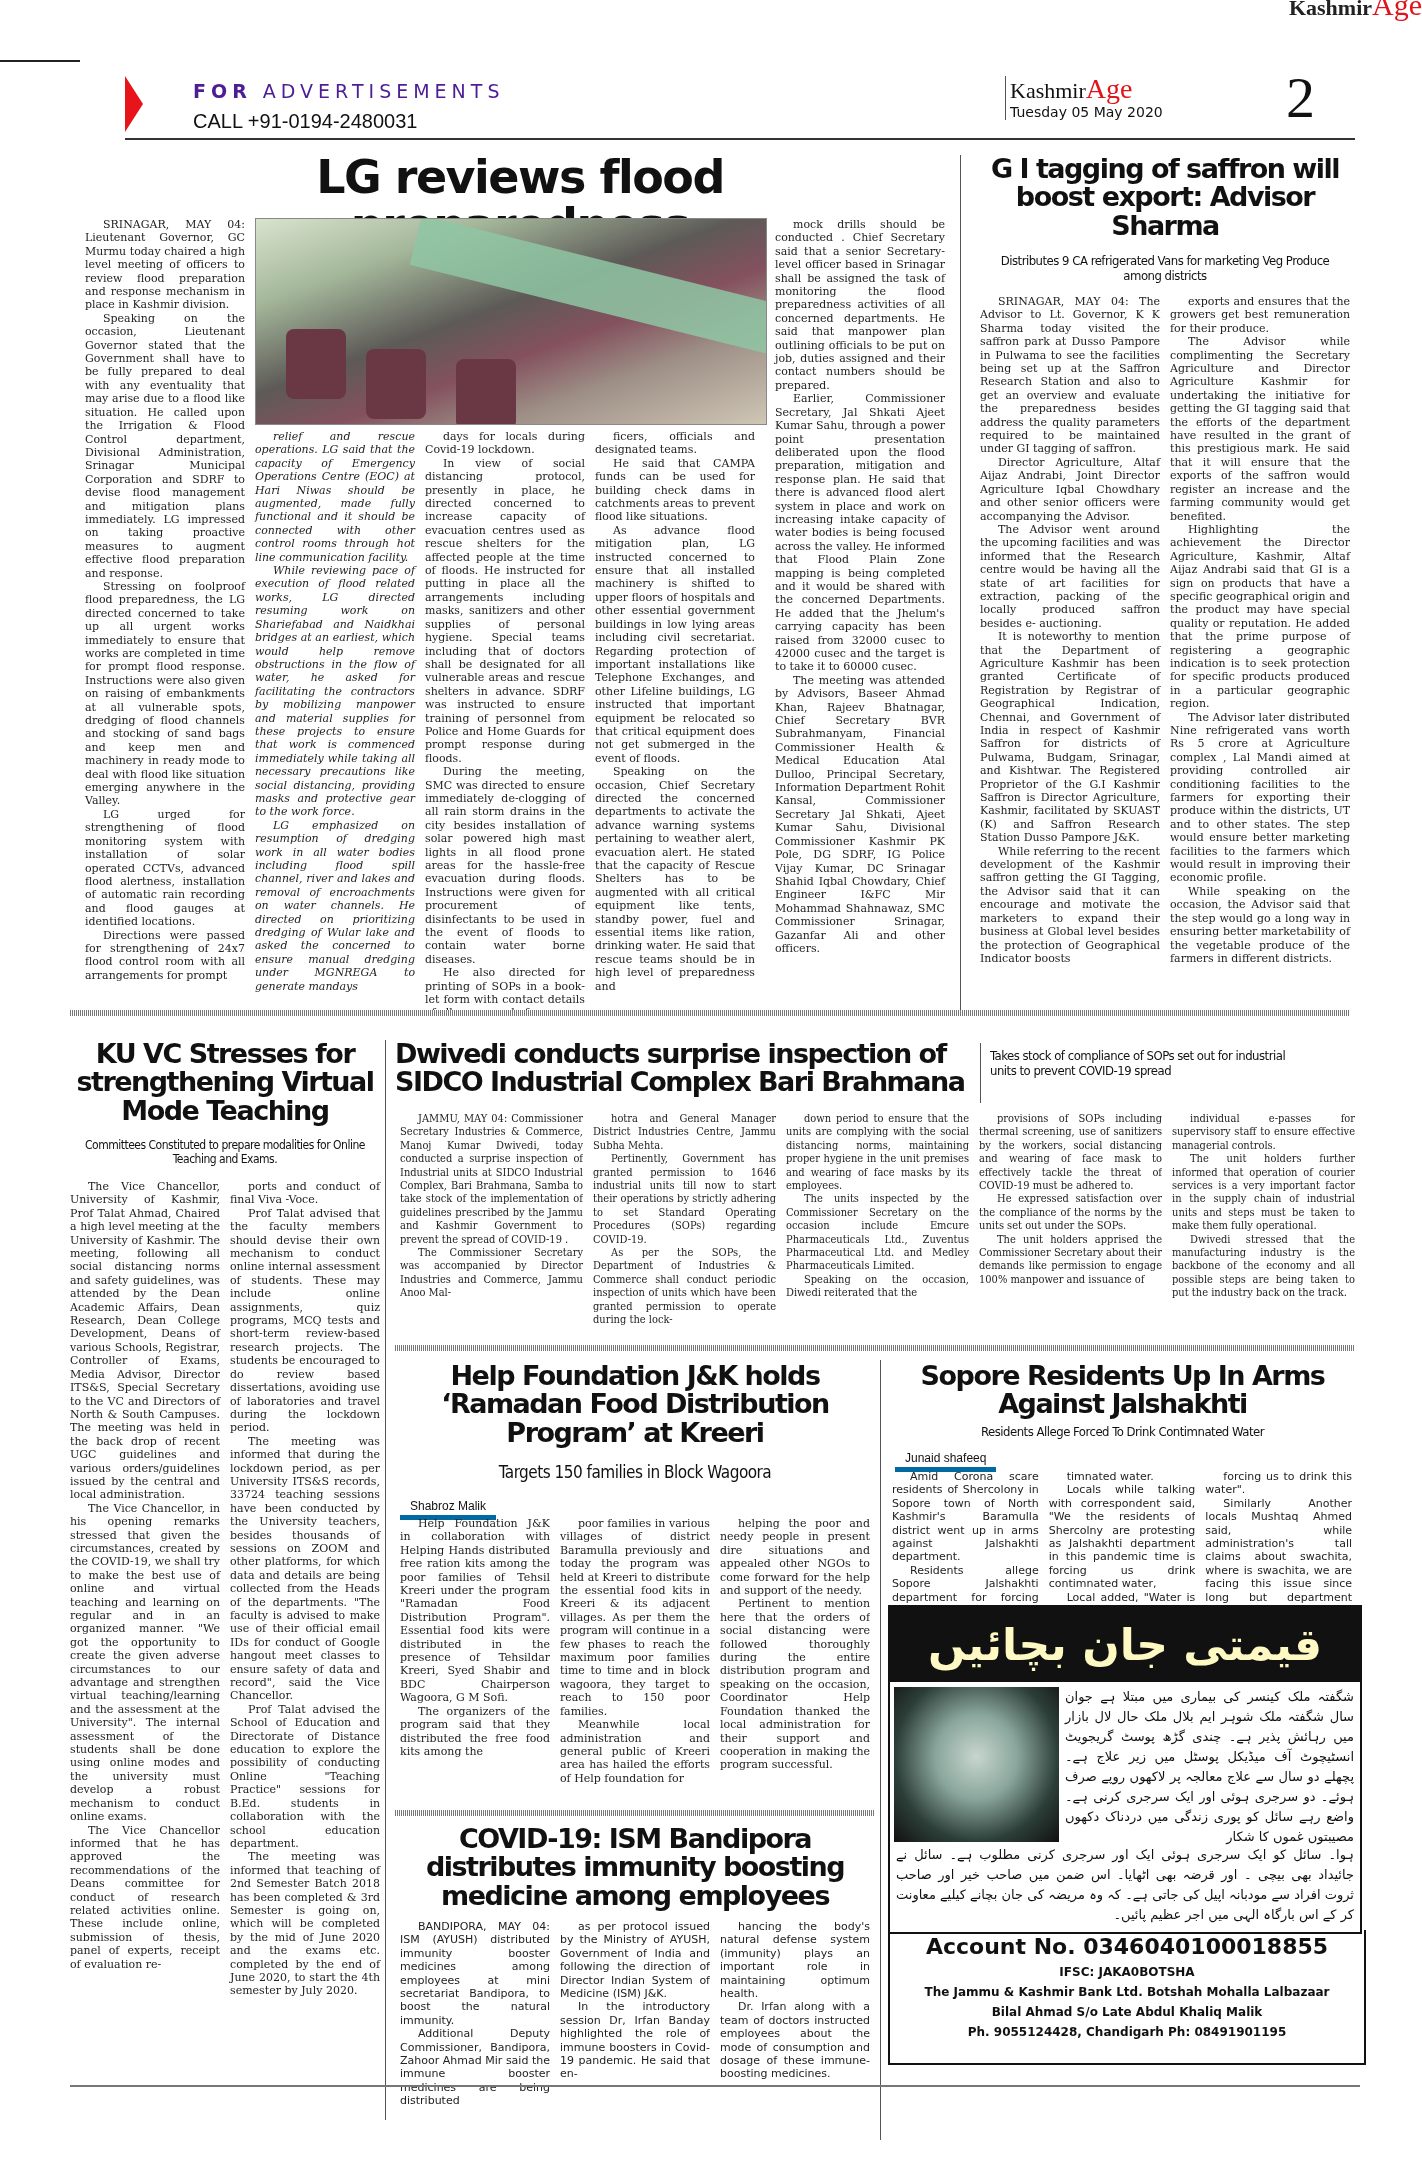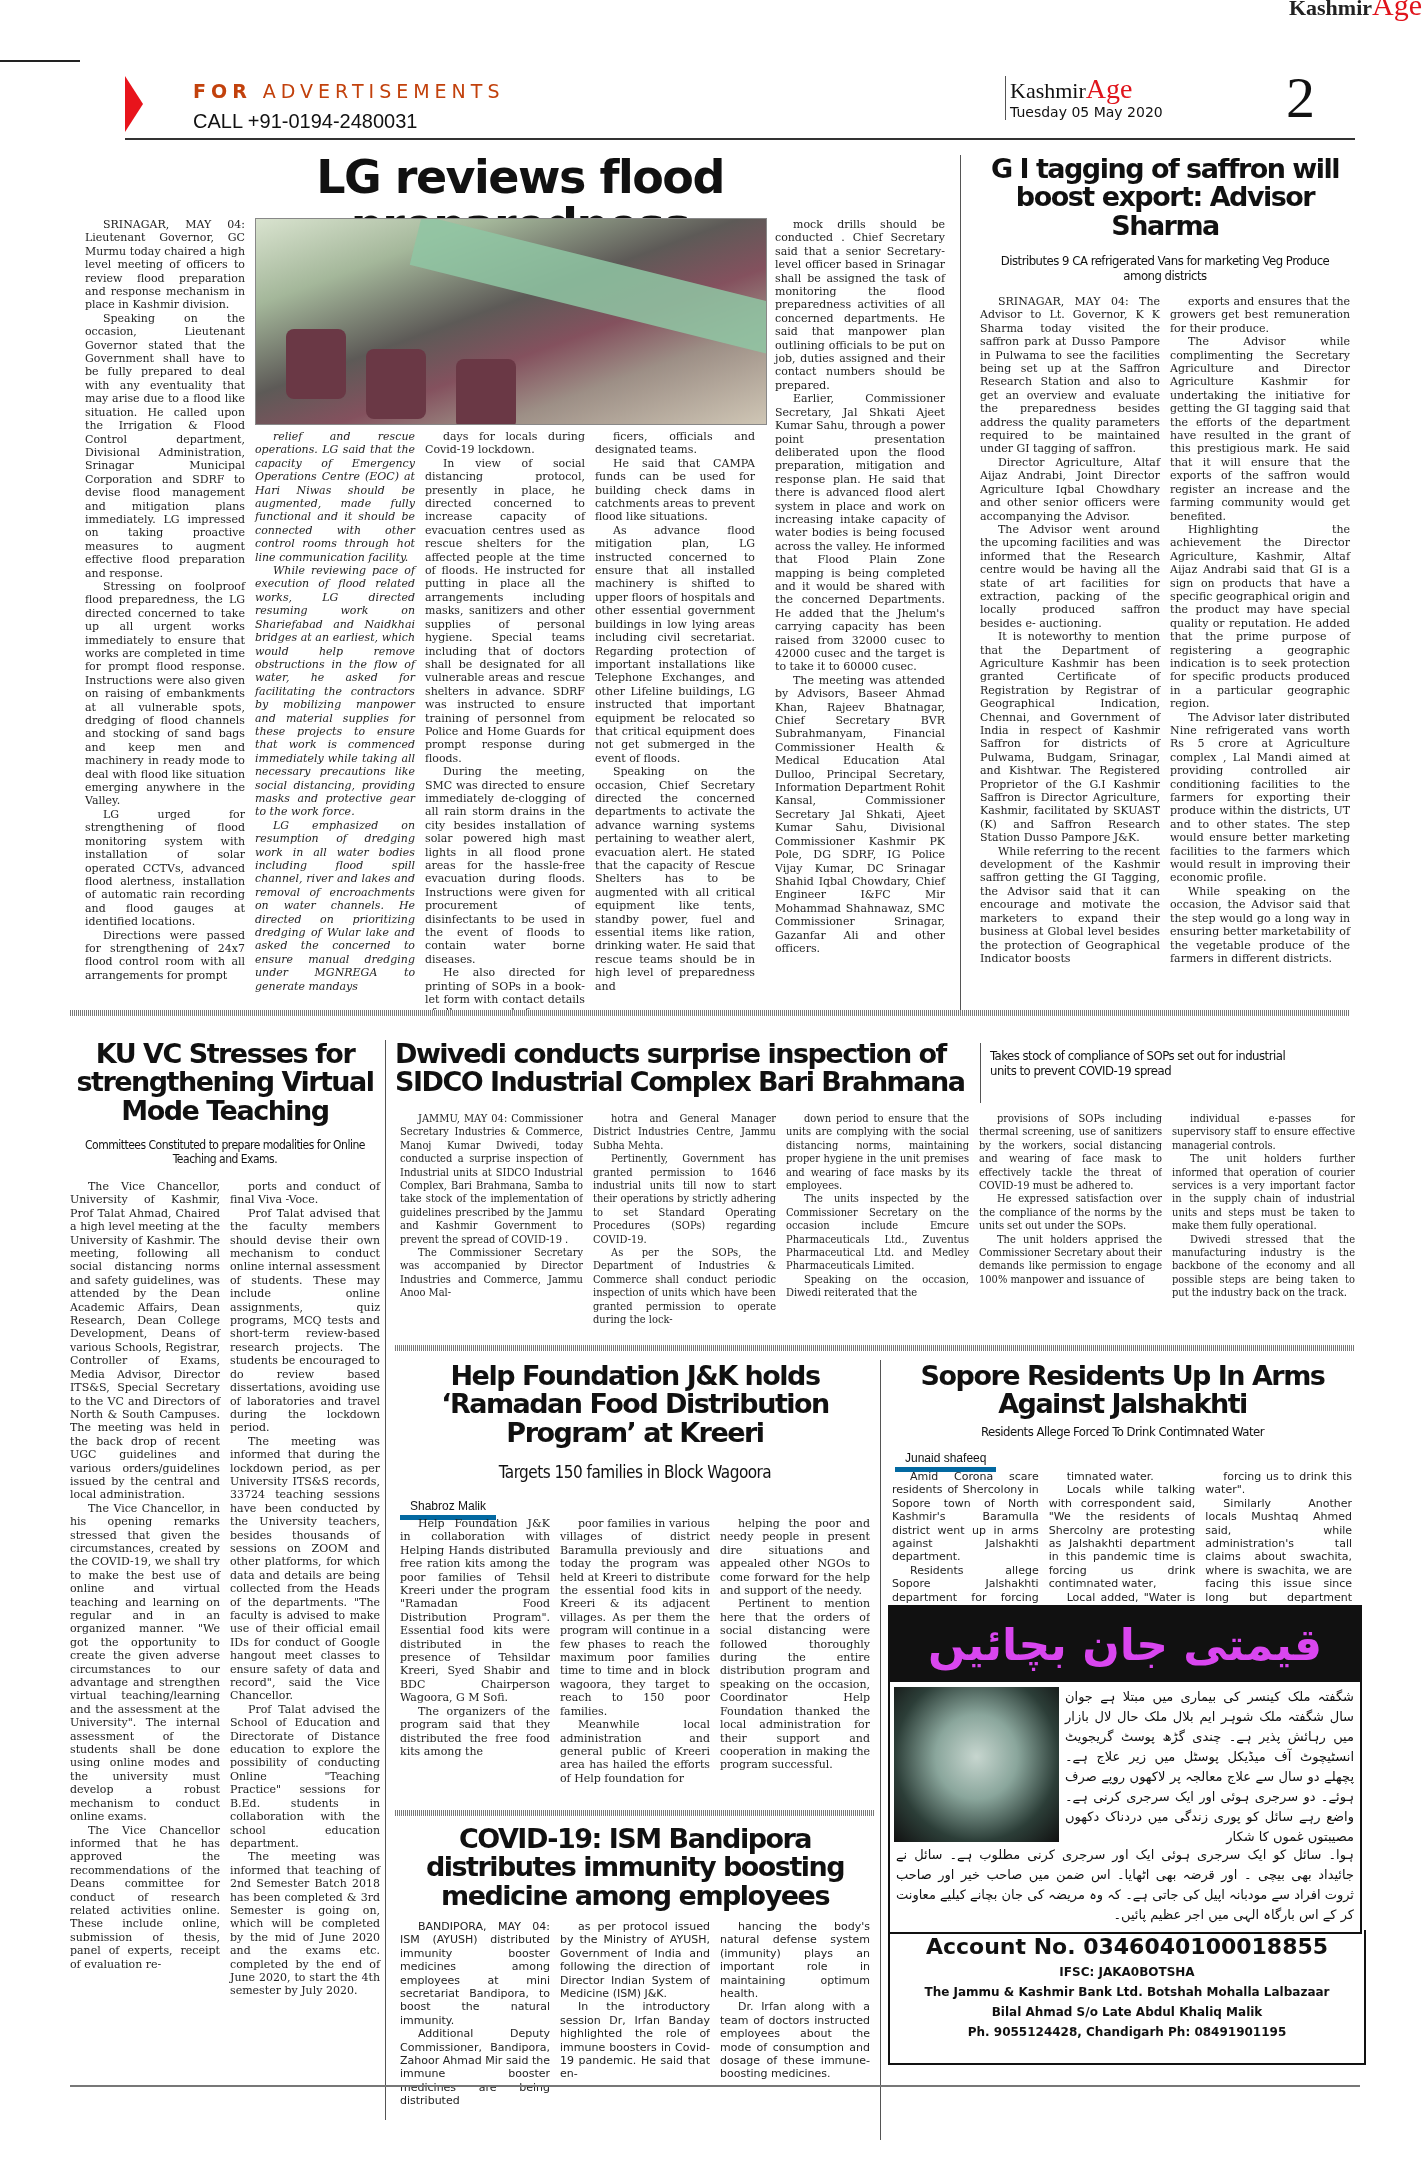--- a/index.html
+++ b/index.html
@@ -6,21 +6,21 @@
   body { width: 1422px; height: 2166px; position: relative; overflow: hidden; font-family: "DejaVu Serif", serif; color: #111; }
   .abs { position: absolute; }
   .topleft-rule { left: 0; top: 60px; width: 80px; height: 2px; background: #222; }
   .corner-logo { right: 0; top: -12px; font-family: "Liberation Serif", serif; font-size: 22px; }
   .corner-logo .k { color: #222; font-weight: bold; }
   .corner-logo .a { color: #e0141c; font-size: 30px; }
 
   
   .mast { left: 125px; top: 70px; width: 1230px; height: 68px; border-bottom: 2px solid #333; }
   .tri { position: absolute; left: 0; top: 6px; width: 0; height: 0; border-top: 28px solid transparent; border-bottom: 28px solid transparent; border-left: 18px solid #e8141c; }
-  .ads { position: absolute; left: 68px; top: 10px; font-family: "DejaVu Sans", sans-serif; font-size: 19px; letter-spacing: 5px; color: #c2410c; }
+  .ads { position: absolute; left: 68px; top: 10px; font-family: "DejaVu Sans", sans-serif; font-size: 19px; letter-spacing: 5px; color: #4c1d95; }
   .ads b { font-weight: 900; }
   .call { position: absolute; left: 68px; top: 40px; font-family: Liberation Sans, sans-serif; font-size: 20px; color: #111; }
   .brand { position: absolute; left: 880px; top: 6px; border-left: 1px solid #555; padding-left: 4px; }
   .brand .bname { font-family: "Liberation Serif", serif; font-size: 22px; line-height: 26px; }
   .brand .bname .k2 { color: #111; }
   .brand .bname .age { color: #e0141c; font-size: 28px; }
   .brand .date { font-family: "DejaVu Sans", sans-serif; font-size: 14px; }
   .pageno { position: absolute; right: 40px; top: -4px; font-family: "Liberation Serif", serif; font-size: 58px; line-height: 64px; }
 
   
@@ -36,21 +36,21 @@
   .hrule { position: absolute; height: 6px; background: repeating-linear-gradient(90deg, #777 0 1px, #fff 1px 2px); }
   .byline { font-family: Liberation Sans, sans-serif; font-size: 12px; border-bottom: 5px solid #0369a1; padding: 0 10px 2px 10px; display: inline-block; margin-bottom: 6px; }
 
   
   .photo { background: linear-gradient(160deg, #d9e3cf 0%, #a4b79a 22%, #5d5a57 45%, #84515e 60%, #9d8f86 75%, #cfc6b5 100%); border: 1px solid #888; position: absolute; overflow: hidden; }
   .photo .table { position: absolute; left: 30%; top: 25%; width: 90%; height: 25%; background: #8fc6a3; transform: rotate(14deg); opacity: .85; }
   .photo .chair { position: absolute; width: 60px; height: 70px; background: #6a3845; border-radius: 8px; }
 
   
   .ad { position: absolute; left: 888px; top: 1605px; width: 470px; height: 325px; border: 2px solid #111; }
-  .ad-head { background: #111; color: #d946ef; height: 75px; font-family: "DejaVu Sans", sans-serif; font-size: 44px; font-weight: bold; text-align: center; line-height: 75px; direction: rtl; }
+  .ad-head { background: #111; color: #fef9c3; height: 75px; font-family: "DejaVu Sans", sans-serif; font-size: 44px; font-weight: bold; text-align: center; line-height: 75px; direction: rtl; }
   .ad-photo { position: absolute; left: 4px; top: 80px; width: 165px; height: 155px; background: radial-gradient(ellipse at 50% 45%, #c7d6cf 0%, #8aa69c 35%, #2c3e38 70%, #111 100%); }
   .ad-urdu { position: absolute; left: 175px; right: 6px; top: 80px; direction: rtl; font-family: "DejaVu Sans", sans-serif; font-size: 13px; line-height: 20px; text-align: justify; }
   .ad-urdu2 { position: absolute; left: 6px; right: 6px; top: 238px; direction: rtl; font-family: "DejaVu Sans", sans-serif; font-size: 13px; line-height: 20px; text-align: justify; }
   .ad-foot { position: absolute; left: 888px; top: 1930px; width: 474px; text-align: center; font-family: "DejaVu Sans", sans-serif; font-weight: bold; border: 2px solid #111; border-top: none; padding-bottom: 18px; }
   .ad-foot .acct { font-size: 22px; margin: 4px 0; }
   .ad-foot .line { font-size: 12px; margin: 6px 0; }
 </style>
 </head>
 <body>
 

